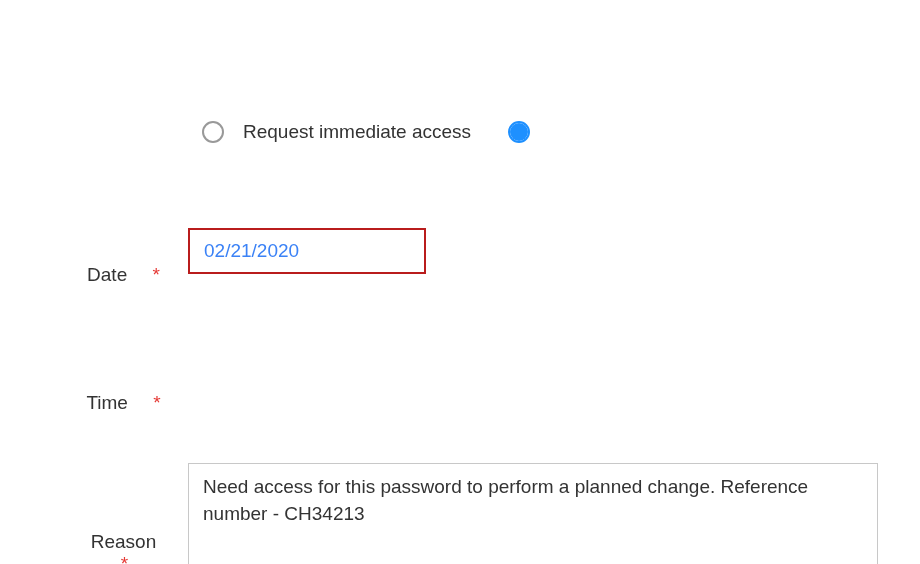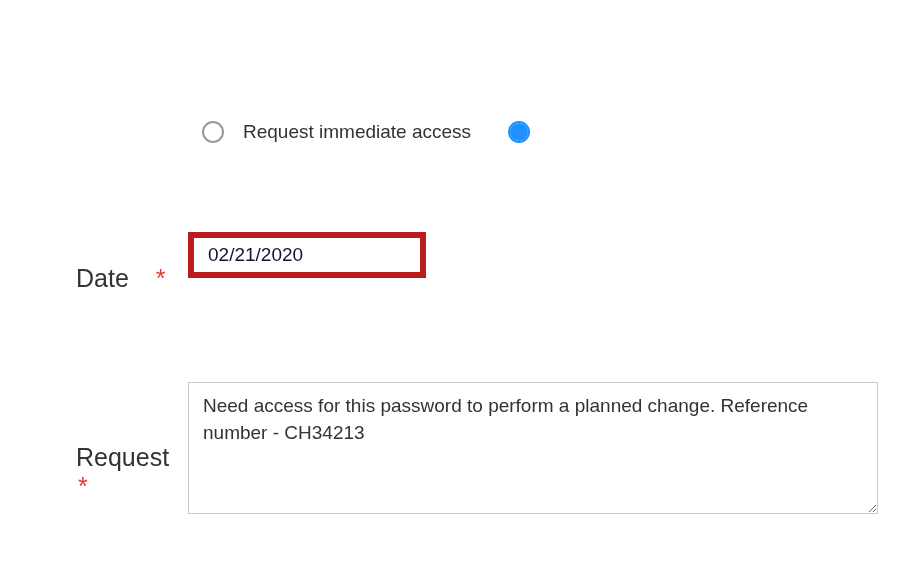--- a/index.html
+++ b/index.html
@@ -59,38 +59,38 @@
     .form-row {
       display: flex;
       align-items: center;
       margin-bottom: 22px;
     }
     .form-row.textarea-row {
       align-items: center;
     }
     .field-label {
       width: 130px;
-      text-align: left;
-      font-size: 25px;
+      text-align: center;
+      font-size: 19px;
       color: #333;
       padding-right: 8px;
       flex-shrink: 0;
       margin-top: 48px;
     }
     .required-star {
       color: #e53935;
       margin-left: 2px;
     }
     .text-input {
       width: 238px;
       height: 46px;
-      border: 6px solid #b91c1c;
+      border: 2px solid #b91c1c;
       padding: 0 14px;
       font-size: 19px;
-      color: #0f172a;
+      color: #3b82f6;
       font-family: inherit;
       outline: none;
     }
     .textarea-input {
       width: 690px;
       height: 132px;
       border: 1px solid #c8c8c8;
       padding: 10px 14px;
       font-size: 19px;
       color: #333;
@@ -121,23 +121,27 @@
 
   <div class="form-row">
     <div class="field-label">
       <span>Date</span>
       <span class="required-star">*</span>
     </div>
     <input type="text" class="text-input" value="02/21/2020" style="">
   </div>
 
   <div class="form-row">
+    <div class="field-label">
+      <span>Time</span>
+      <span class="required-star">*</span>
+    </div>
   </div>
 
   <div class="form-row textarea-row">
     <div class="field-label">
-      <span>Request</span>
+      <span>Reason</span>
       <span class="required-star">*</span>
     </div>
     <textarea class="textarea-input" style="">Need access for this password to perform a planned change. Reference number - CH34213</textarea>
   </div>
 
 </div>
 
 </body></html>

